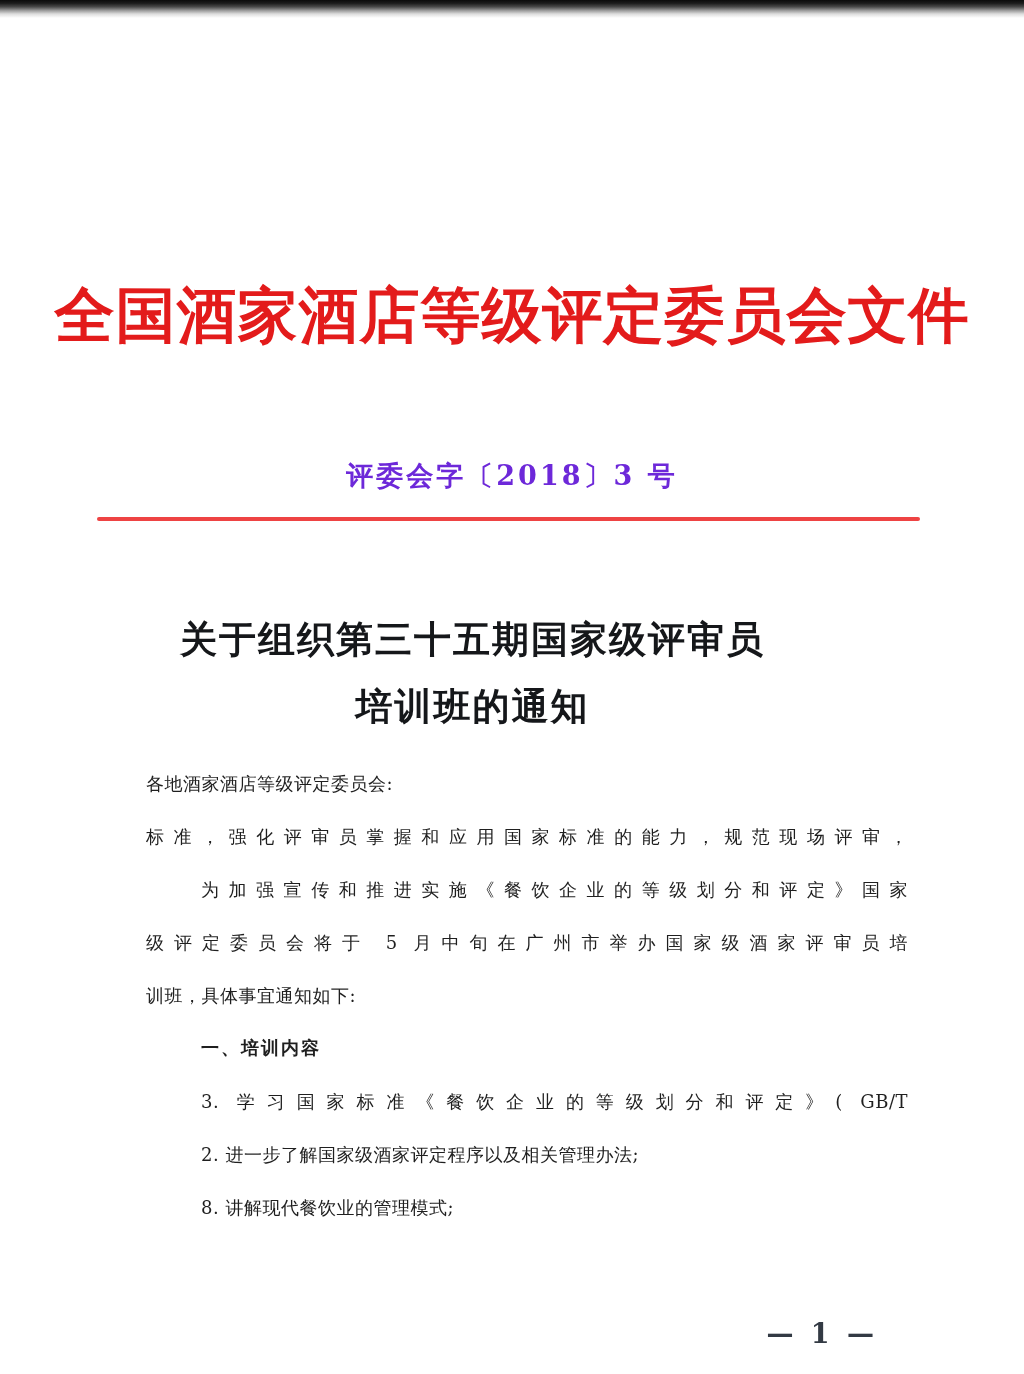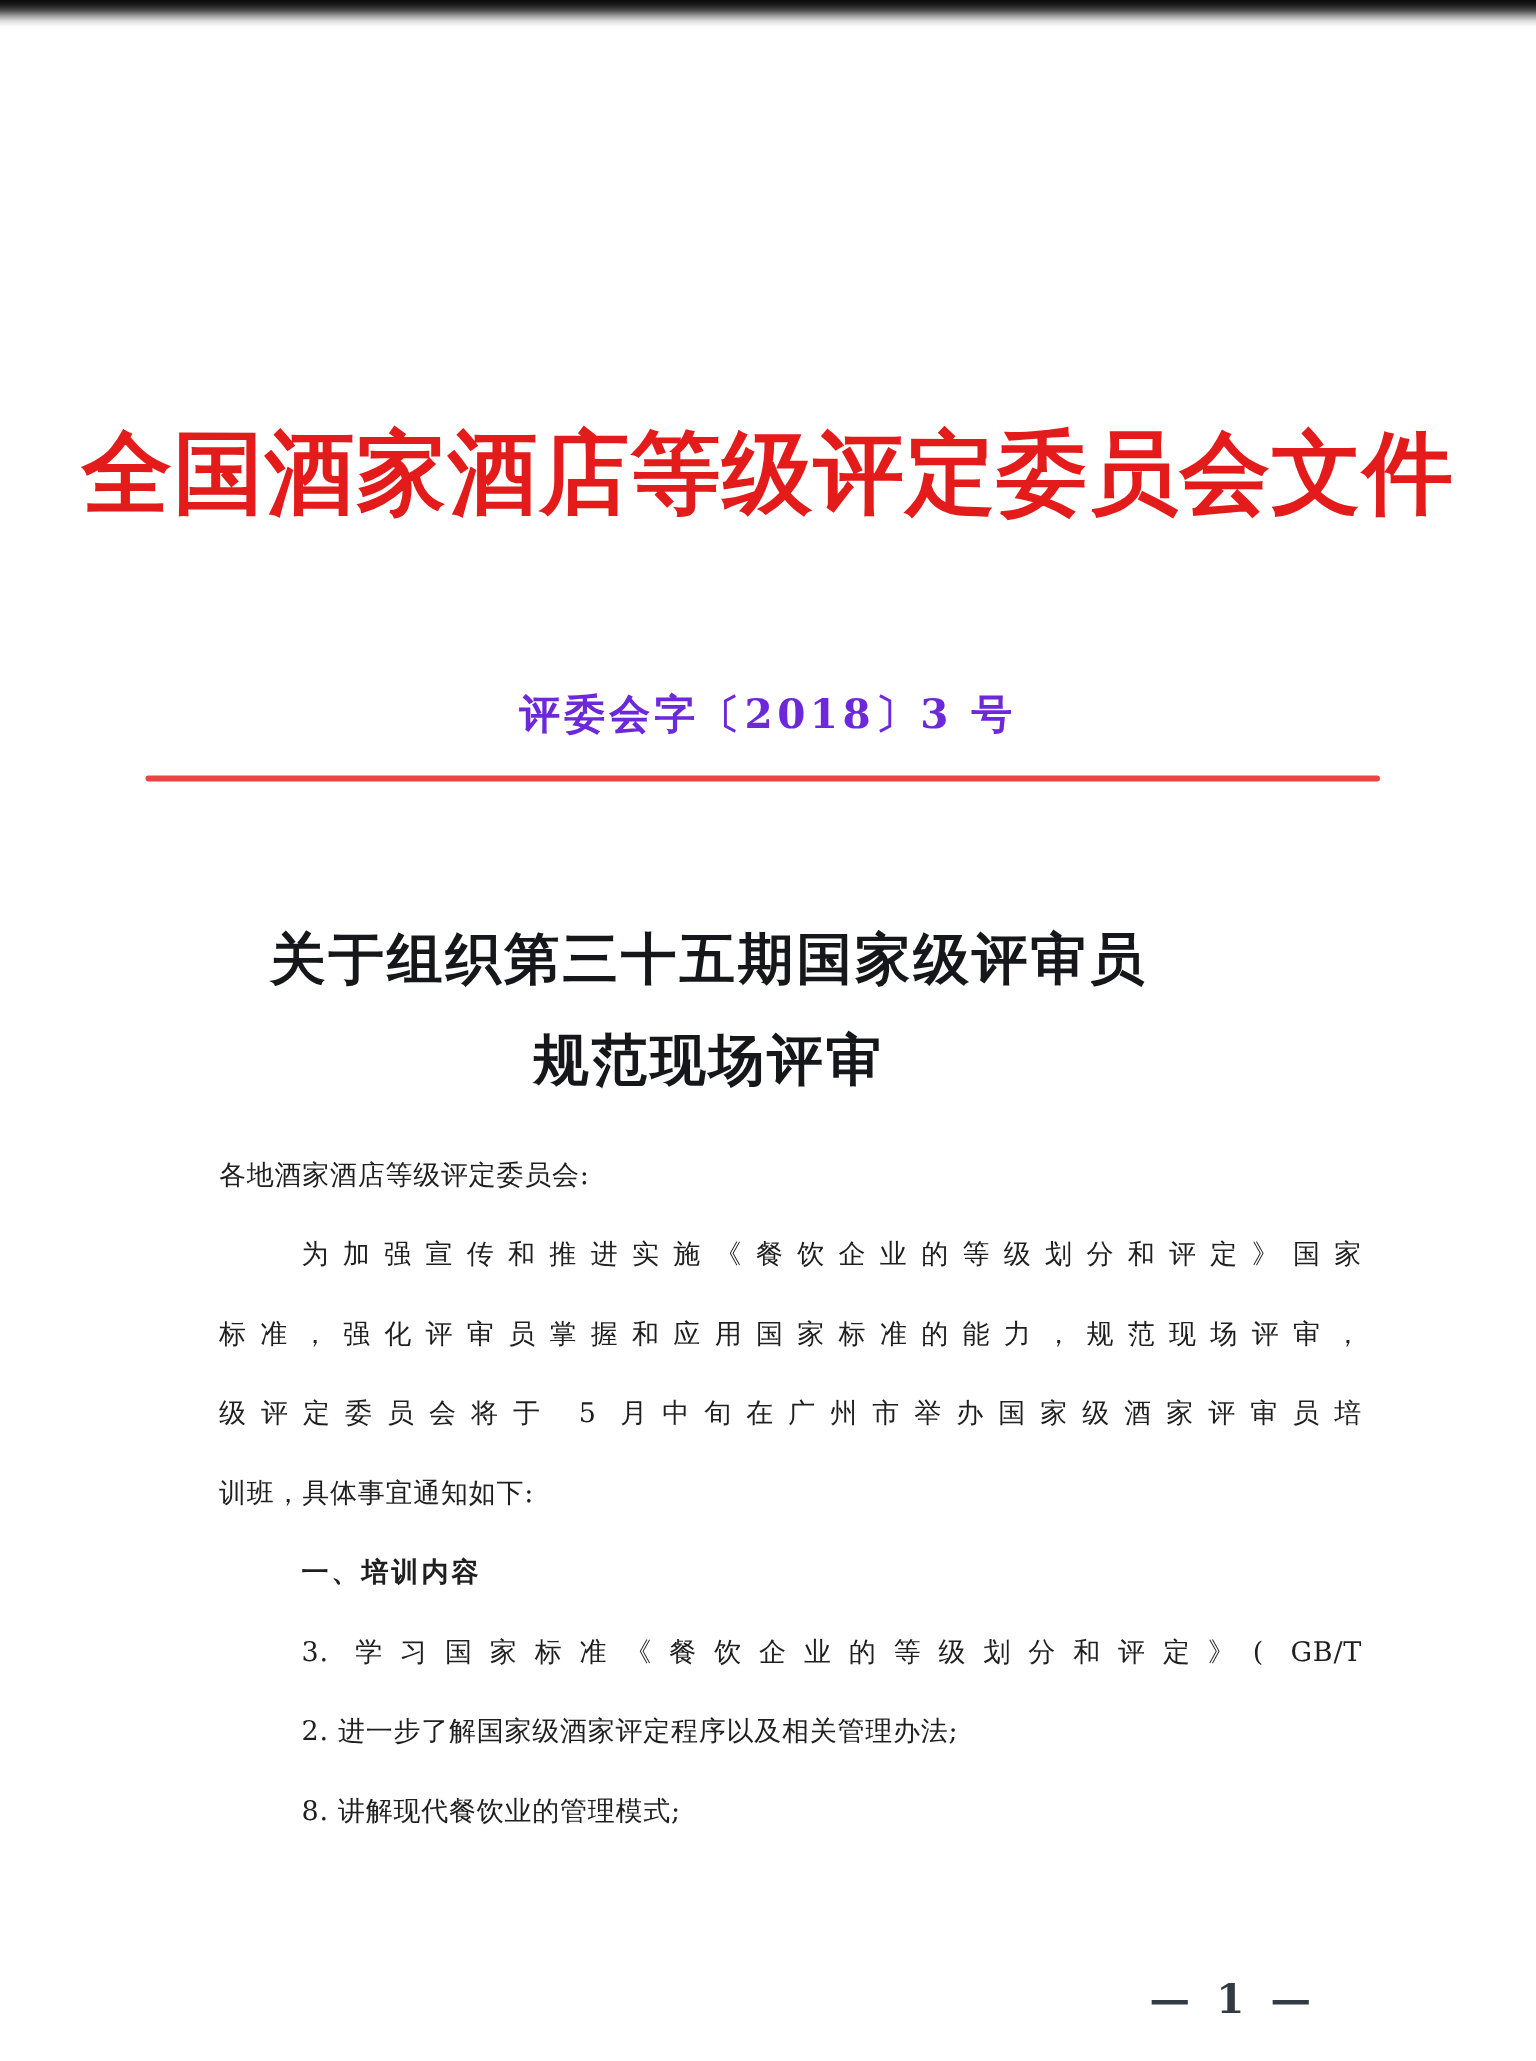--- a/index.html
+++ b/index.html
@@ -88,26 +88,26 @@
 <div class="top-shade"></div>
 
 <div class="letterhead">全国酒家酒店等级评定委员会文件</div>
 
 <div class="doc-number">评委会字〔2018〕3 号</div>
 
 <div class="red-divider"></div>
 
 <div class="doc-title line1">关于组织第三十五期国家级评审员</div>
 
-<div class="doc-title line2">规范现场评审</div>
+<div class="doc-title line2">培训班的通知</div>
 
 <div class="body-text" id="body-lines">
     <div class="line">各地酒家酒店等级评定委员会:</div>
+    <div class="line justify">标准，强化评审员掌握和应用国家标准的能力，规范现场评审，</div>
     <div class="line indent justify">为加强宣传和推进实施《餐饮企业的等级划分和评定》国家</div>
-    <div class="line justify">标准，强化评审员掌握和应用国家标准的能力，规范现场评审，</div>
     <div class="line justify">级评定委员会将于 5 月中旬在广州市举办国家级酒家评审员培</div>
     <div class="line">训班，具体事宜通知如下:</div>
     <div class="line indent bold">一、培训内容</div>
     <div class="line indent justify">3. 学习国家标准《餐饮企业的等级划分和评定》( GB/T</div>
     <div class="line indent">2. 进一步了解国家级酒家评定程序以及相关管理办法;</div>
     <div class="line indent">8. 讲解现代餐饮业的管理模式;</div>
   </div>
 
 <div class="page-number">— 1 —</div>
 

